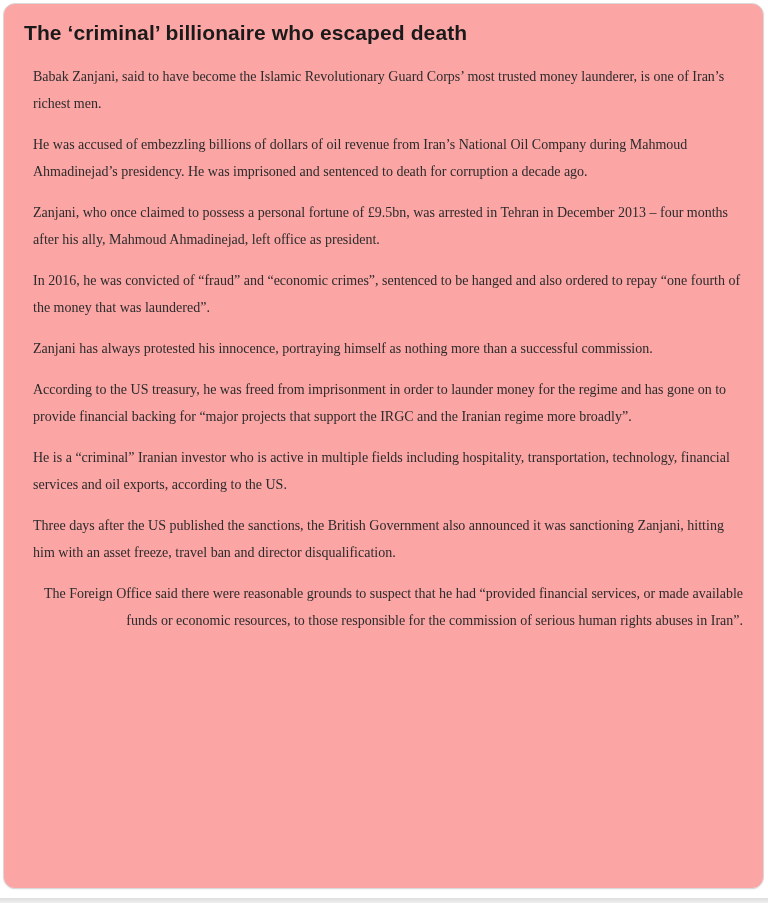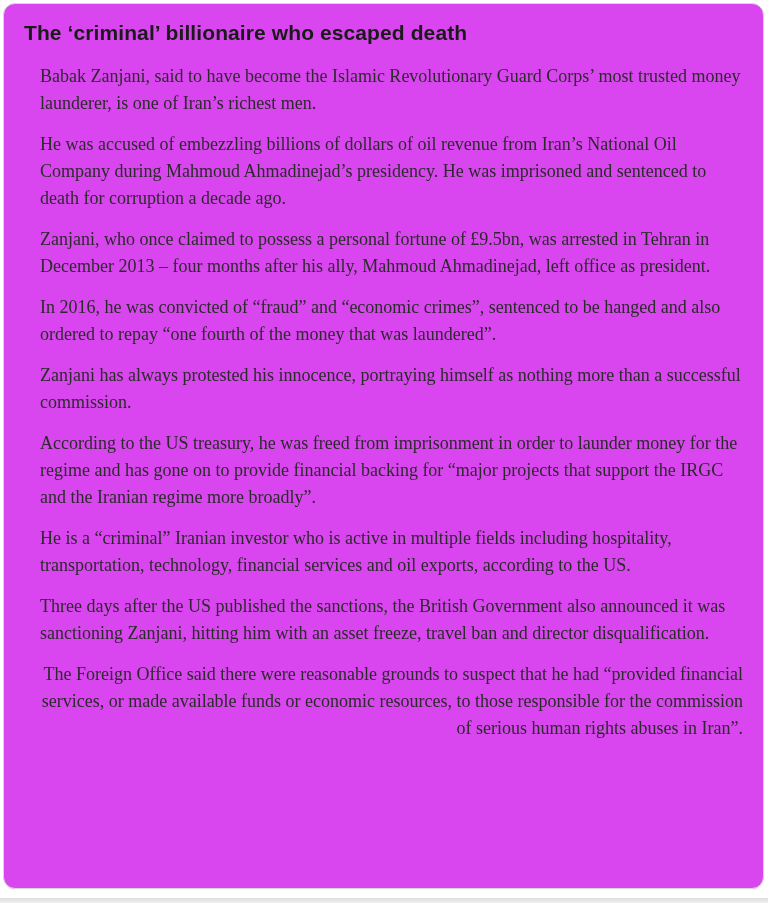--- a/index.html
+++ b/index.html
@@ -9,42 +9,42 @@
     position: relative;
     overflow: hidden;
     font-family: "Liberation Serif", serif;
   }
   .card {
     position: absolute;
     top: 3px;
     left: 3px;
     right: 4px;
     bottom: 14px;
-    background: #d946ef;
+    background: #fca5a5;
     border: 1px solid #d9d9d9;
     border-radius: 12px;
     padding: 16px 20px 24px 20px;
     box-shadow: 0 1px 2px rgba(0,0,0,0.04);
     overflow: hidden;
   }
   .card h1 {
     font-family: "Liberation Sans", sans-serif;
     font-weight: 700;
     font-size: 21px;
     line-height: 26px;
     letter-spacing: 0.1px;
     color: #1a1a1a;
     margin: 0 0 17px 0;
   }
   .card p {
     font-family: "Liberation Serif", serif;
-    font-size: 18px;
+    font-size: 14px;
     line-height: 27px;
     color: #2b2b2b;
-    margin: 0 0 14px 16px;
+    margin: 0 0 14px 9px;
   }
   .card p:last-child { margin-bottom: 0; text-align: right; }
   .bottom-strip {
     position: absolute;
     left: 0;
     right: 0;
     bottom: 0;
     height: 5px;
     background: linear-gradient(to bottom, #dedede, #efefef);
   }

